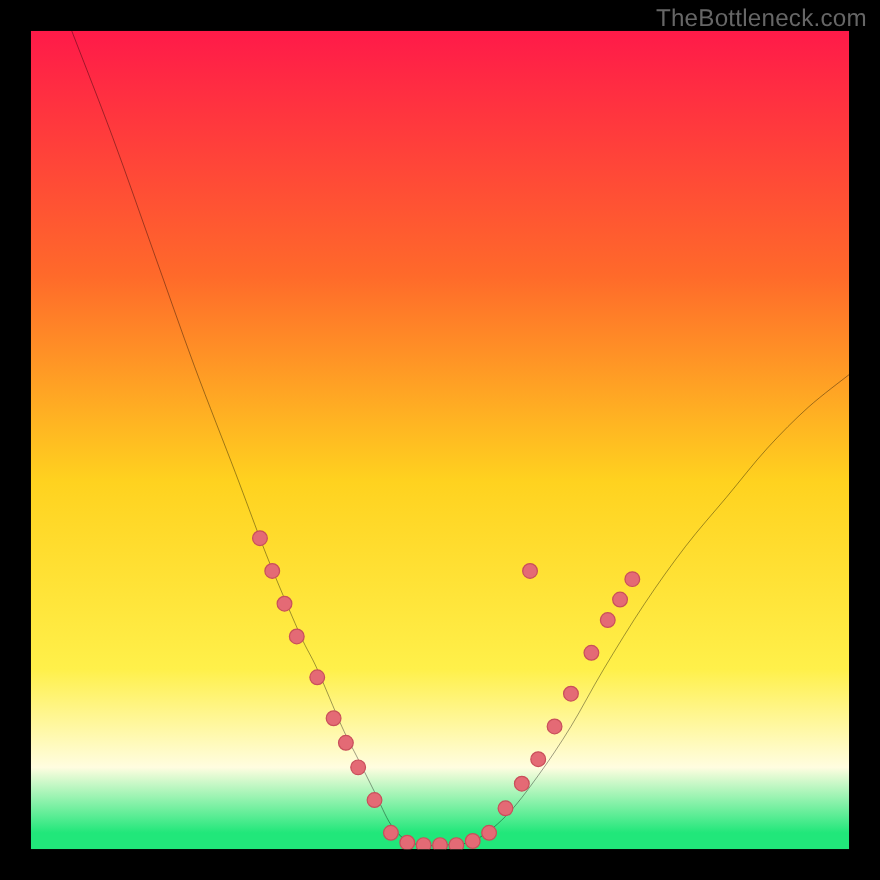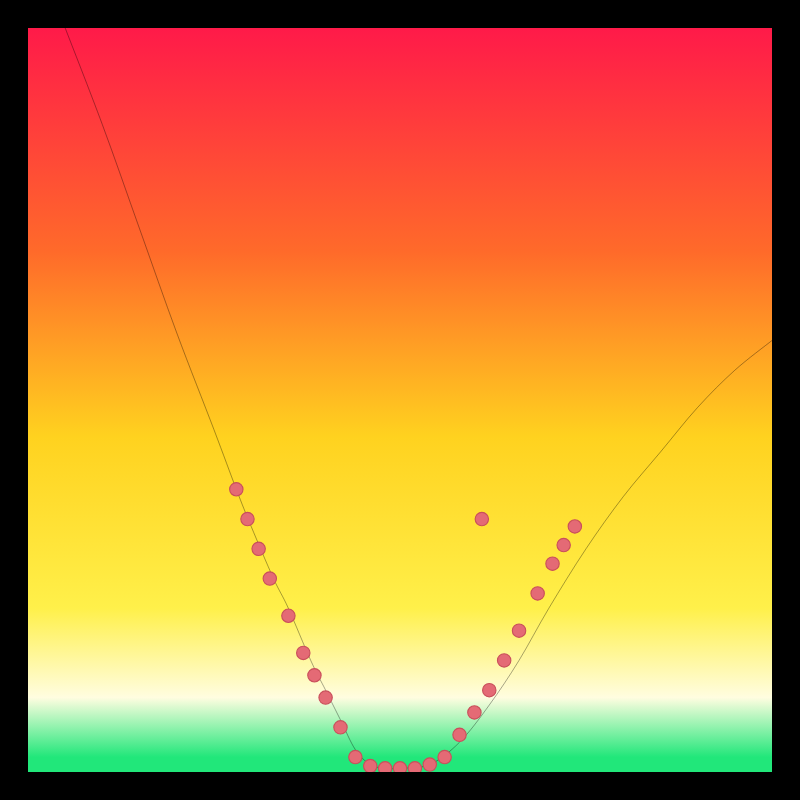--- a/index.html
+++ b/index.html
@@ -31,20 +31,21 @@
     color: #666;
     font-size: 22px;
     font-weight: 400;
     letter-spacing: 0.2px;
   }
 </style>
 </head>
 <body>
 
 <div class="stage">
+  <div class="watermark">TheBottleneck.com</div>
 
   <svg class="plot" viewBox="0 0 100 100" preserveAspectRatio="none">
     <defs>
       <linearGradient id="bg-grad" x1="0" y1="0" x2="0" y2="1">
         <stop stop-color="#ff1a49" offset="0"></stop>
         <stop stop-color="#ff6a2a" offset="0.3"></stop>
         <stop stop-color="#ffd21f" offset="0.55"></stop>
         <stop stop-color="#fff04a" offset="0.78"></stop>
         <stop stop-color="#fffde0" offset="0.9"></stop>
         <stop stop-color="#21e77a" offset="0.98"></stop>

